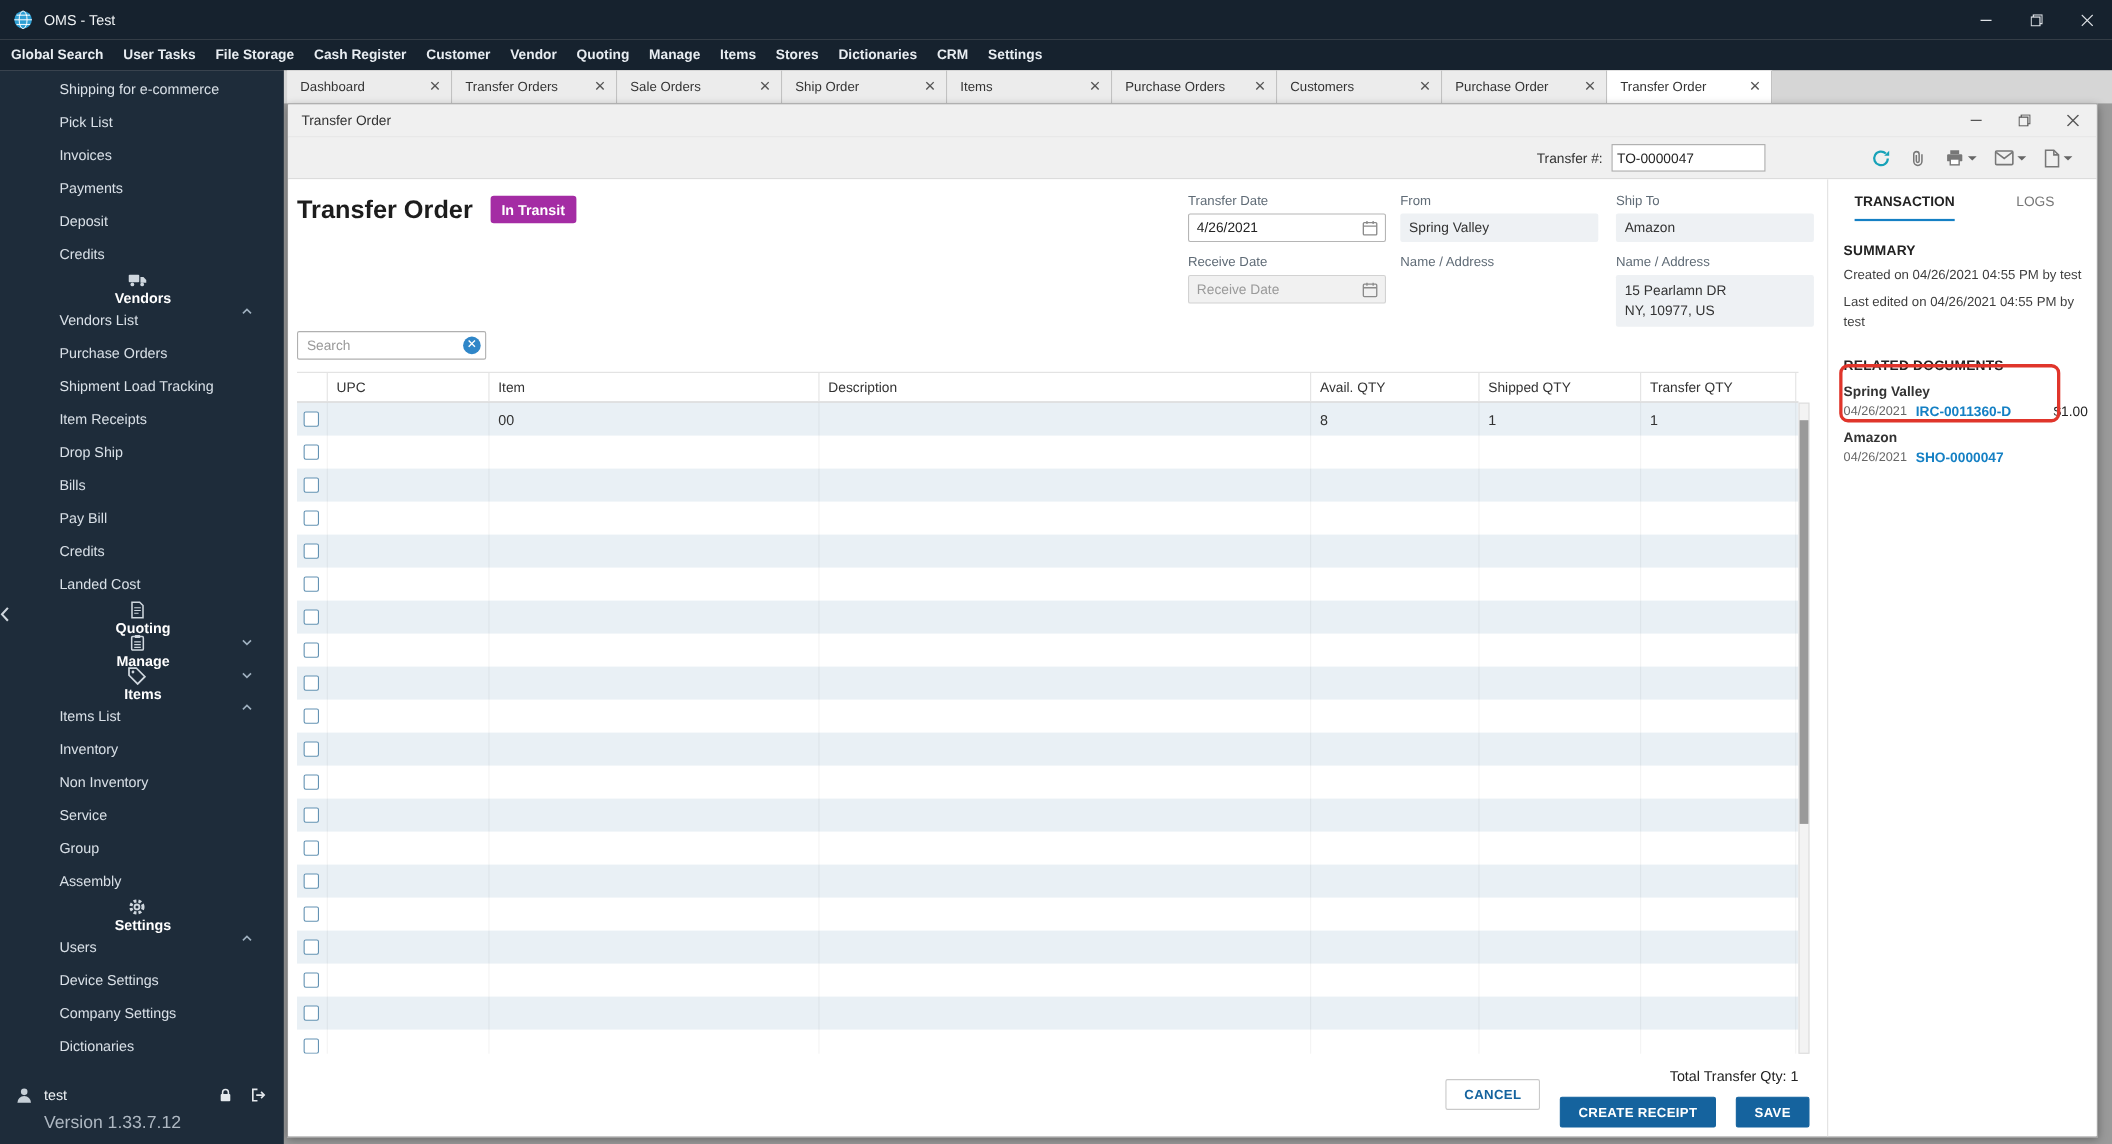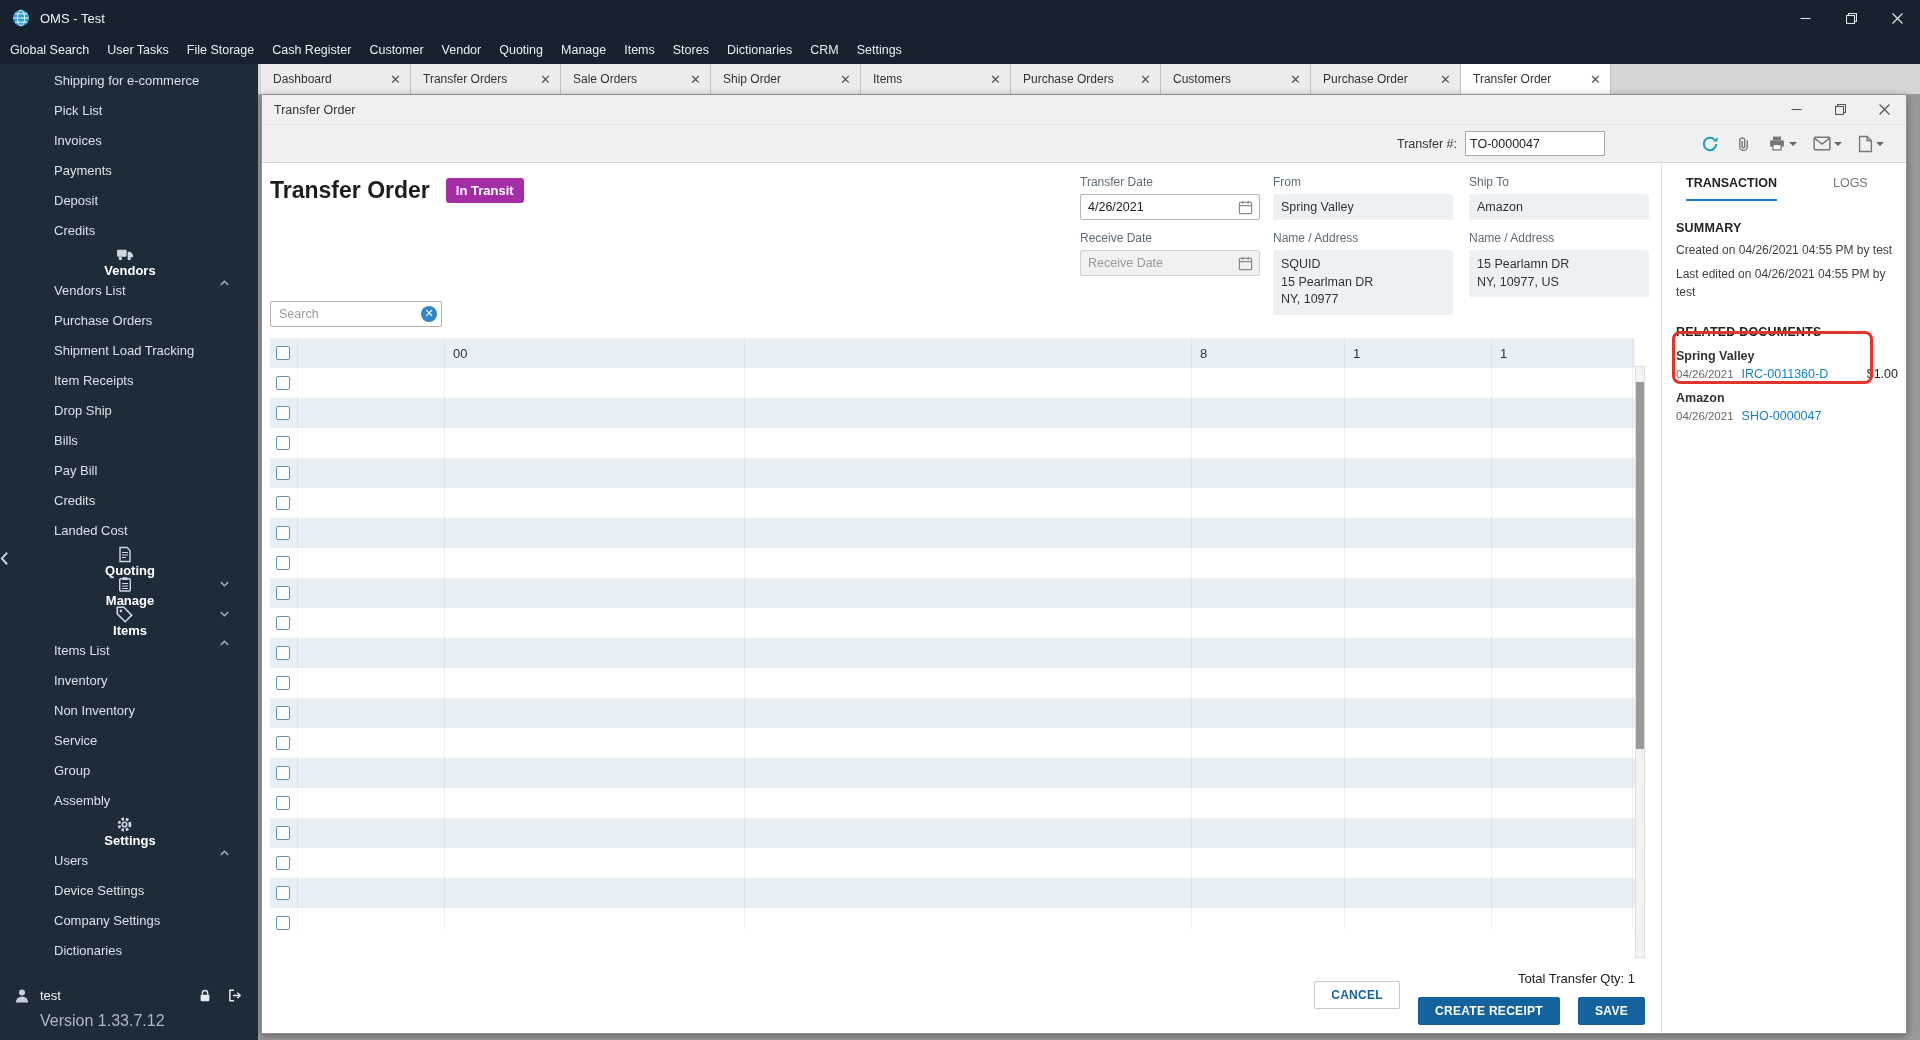--- a/index.html
+++ b/index.html
@@ -8,21 +8,21 @@
   .icon { display:inline-flex; align-items:center; justify-content:center; }
 
   
   .titlebar { height:36px; background:var(--titlebar-bg,#16222e); color:#fff; display:flex; align-items:center; }
   .app-icon { width:18px; height:18px; margin:0 10px 0 12px; }
   .titlebar-title { font-size:13px; color:#f0f3f5; }
   .titlebar-spacer { flex:1; }
   .win-btn { width:46px; height:36px; display:flex; align-items:center; justify-content:center; color:#dfe3e7; cursor:pointer; }
 
   
-  .menubar { height:28px; background:var(--titlebar-bg,#16222e); display:flex; align-items:center; padding-left:1px; }
+  .menubar { height:28px; background:var(--titlebar-bg,#16222e); display:flex; align-items:center; padding-left:1px;font-weight:bold; }
   .menu-item { color:#e8edf2; font-size:12.5px; padding:0 9px; line-height:28px; cursor:pointer; white-space:nowrap; }
 
   
   .app-body { display:flex; height:976px; }
 
   
   .sidebar { width:258px; background:var(--sidebar-bg,#1e2c3a); display:flex; flex-direction:column; position:relative; flex:none; }
   .side-list { flex:1; overflow:hidden; padding-top:2px; }
   .side-item { height:30px; line-height:30px; padding-left:54px; font-size:13px; color:#d9e0e7; cursor:pointer; white-space:nowrap; }
   .side-header { height:30px; display:flex; align-items:center; padding:0 14px 0 16px; font-size:13px; font-weight:700; color:#fff; cursor:pointer;flex-direction:column; }
@@ -111,21 +111,21 @@
   .rp-tab { font-size:12.5px; color:#777; padding-bottom:9px; cursor:pointer; }
   .rp-tab.active { color:#222; font-weight:700; border-bottom:2px solid var(--link-blue,#1580c4); }
   .rp-section-title { font-size:12.5px; font-weight:700; color:#222; margin-top:20px; letter-spacing:.2px; }
   .rp-section-title.related { margin-top:24px; }
   .rp-summary-line { font-size:12px; color:#3f3f3f; margin-top:7px; line-height:1.45; }
   .rp-docs { margin-top:8px; position:relative; }
   .doc-entry { margin-top:10px; }
   .doc-name { font-size:12.5px; font-weight:700; color:#333; }
   .doc-line { display:flex; align-items:center; margin-top:4px; }
   .doc-date { font-size:11.5px; color:#666; }
-  .doc-link { font-size:12.5px; font-weight:400; color:var(--link-blue,#1580c4); margin-left:8px; text-decoration:none; cursor:pointer; }
+  .doc-link { font-size:12.5px; font-weight:700; color:var(--link-blue,#1580c4); margin-left:8px; text-decoration:none; cursor:pointer; }
   .doc-amount { margin-left:auto; font-size:12.5px; color:#222; }
   .highlight-box { position:absolute; left:10px; top:168px; width:201px; height:53px; border:3px solid var(--highlight-red,#e0352b); border-radius:8px; pointer-events:none; z-index:5; }
 </style>
 </head>
 <body>
 
 <div class="titlebar">
   <span class="app-icon icon">
       <svg width="18" height="18" viewBox="0 0 18 18">
         <circle cx="9" cy="9" r="8" fill="#2e9fd4"></circle>
@@ -447,43 +447,47 @@
                     <path d="M1.5 6h13M5 1v3M11 1v3"></path>
                   </svg>
                 </span>
             </div>
           </div>
 
           <div class="field-col fc-from">
             <div class="field-label">From</div>
             <div class="ro-box">Spring Valley</div>
             <div class="field-label fl2">Name / Address</div>
-            <div class="ro-box addr">
-              <div>SQUID</div>
-              <div>15 Pearlman DR</div>
-              <div>NY, 10977</div>
-            </div>
           </div>
 
           <div class="field-col fc-shipto">
             <div class="field-label">Ship To</div>
             <div class="ro-box">Amazon</div>
             <div class="field-label fl2">Name / Address</div>
             <div class="ro-box addr">
               <div>15 Pearlamn DR</div>
               <div>NY, 10977, US</div>
             </div>
           </div>
 
           <div class="search-wrap">
             <input class="search-input" placeholder="Search" style="">
             <span class="search-clear">✕</span>
           </div>
 
           <div class="table-wrap">
+            <div class="thead">
+                <div class="th cell-cb"></div>
+                <div class="th col0">UPC</div>
+                <div class="th col1">Item</div>
+                <div class="th col2">Description</div>
+                <div class="th col3">Avail. QTY</div>
+                <div class="th col4">Shipped QTY</div>
+                <div class="th col5">Transfer QTY</div>
+              </div>
             <div class="tbody">
                 <div class="trow shaded">
                   <div class="cell cell-cb">
                     <span class="checkbox"></span>
                   </div>
                   <div class="cell col0"></div>
                   <div class="cell col1">00</div>
                   <div class="cell col2"></div>
                   <div class="cell col3">8</div>
                   <div class="cell col4">1</div>

